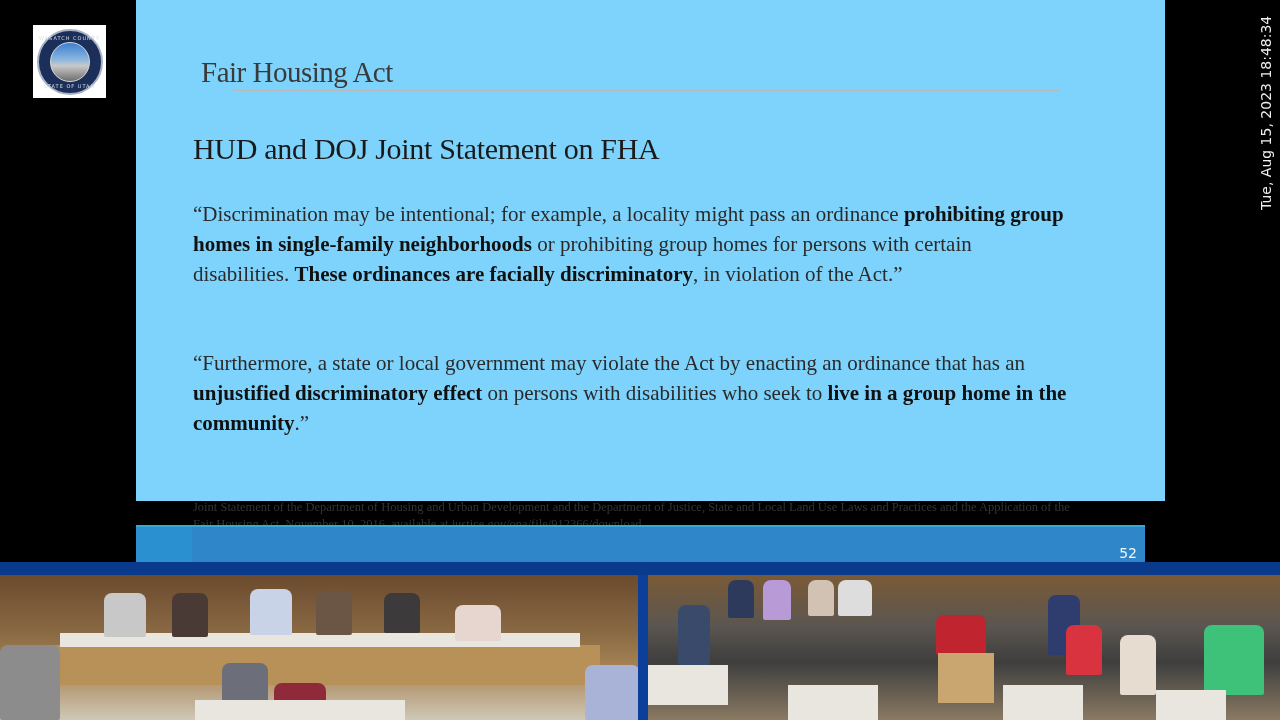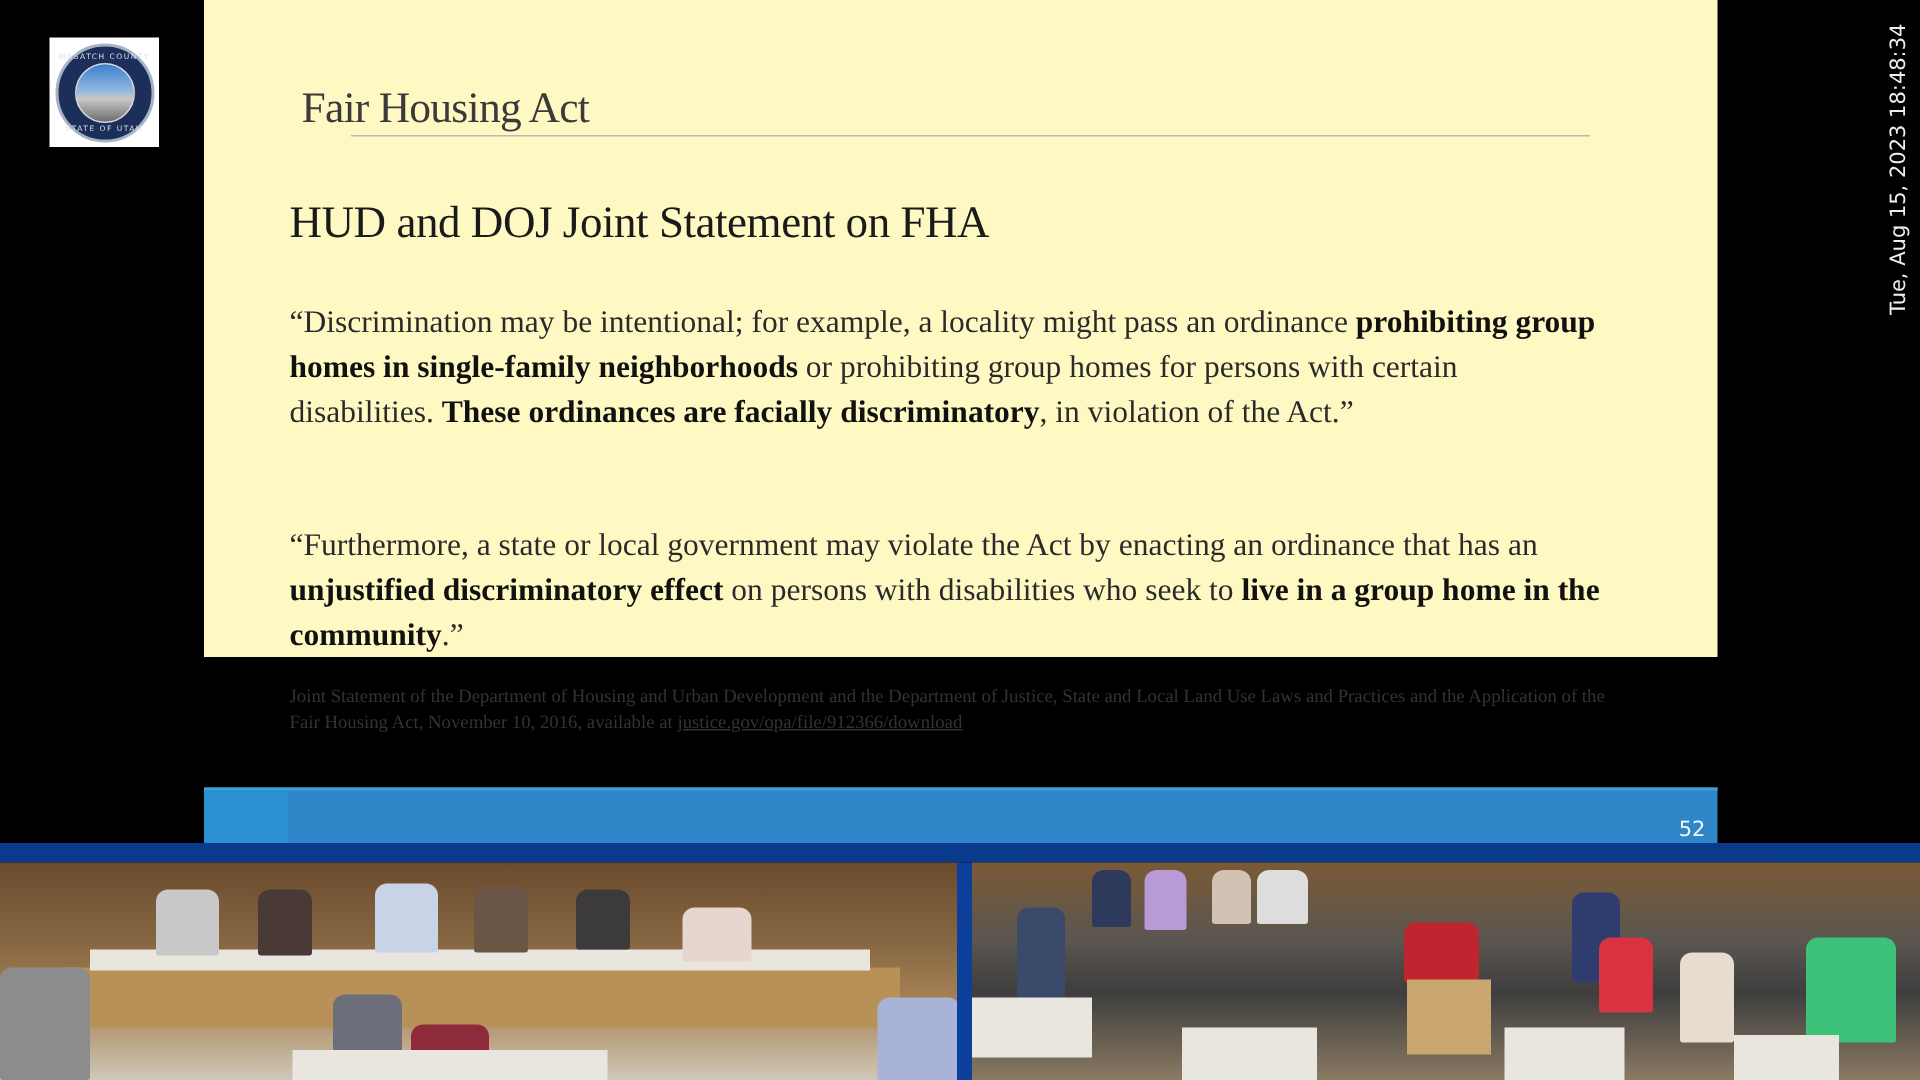--- a/index.html
+++ b/index.html
@@ -4,29 +4,29 @@
 <style>
   html, body { margin:0; padding:0; }
   body { width:1280px; height:720px; background:#000; position:relative; overflow:hidden; font-family:"Liberation Serif", serif; }
   .logo { position:absolute; left:33px; top:25px; width:73px; height:73px; background:#fff; display:flex; align-items:center; justify-content:center; }
   .seal { width:62px; height:62px; border-radius:50%; background:#1b2f5a; border:2px solid #a7b3c4; position:relative; display:flex; align-items:center; justify-content:center; }
   .seal-inner { width:38px; height:38px; border-radius:50%; background:linear-gradient(#3c7fd0 0%, #8fb8e0 45%, #c9c9c9 60%, #6e6e6e 100%); border:1px solid #d9d9d9; }
   .seal-text { position:absolute; font-family:"DejaVu Sans", sans-serif; font-size:5px; color:#d9dfe8; letter-spacing:1px; }
   .seal-top { top:4px; left:0; right:0; text-align:center; }
   .seal-bot { bottom:4px; left:0; right:0; text-align:center; }
   .timestamp { position:absolute; left:1258px; top:210px; transform:rotate(-90deg); transform-origin:left top; color:#eee; font-family:"DejaVu Sans", sans-serif; font-size:14px; white-space:nowrap; width:200px; }
-  .slide { position:absolute; left:136px; top:0; width:1009px; height:438px; background:#fef9c3; }
+  .slide { position:absolute; left:136px; top:0; width:1009px; height:501px; background:#7dd3fc;padding-left:20px; }
   .slide-head { position:absolute; left:65px; top:56px; font-size:29px; color:#3a3a3a; letter-spacing:-0.5px; }
   .head-rule { position:absolute; left:98px; top:90px; width:826px; height:1px; background:#b8b8b8; }
   .slide-title { position:absolute; left:57px; top:132px; font-size:30px; color:#1a1a1a; letter-spacing:-0.3px; }
   .quote { position:absolute; left:57px; width:880px; font-size:21px; line-height:30px; color:#2a2a2a; }
   .quote b { color:#111; }
   .q1 { top:199px; }
   .q2 { top:348px; }
-  .citation { position:absolute; left:57px; top:456px; width:880px; font-size:12.5px; line-height:17px; color:#333; }
+  .citation { position:absolute; left:57px; top:499px; width:880px; font-size:12.5px; line-height:17px; color:#333; }
   .citation a { color:#333; text-decoration:underline; }
   .slide-footer { position:absolute; left:0; top:525px; width:1009px; height:37px; background:#2f86c8; border-top:2px solid #35a8d8; }
   .footer-tab { position:absolute; left:0; top:0; width:56px; height:37px; background:#2b90cf; }
   .page-num { position:absolute; right:8px; top:18px; color:#f2f6fb; font-family:"DejaVu Sans", sans-serif; font-size:14px; }
   .band { position:absolute; left:0; top:562px; width:1280px; height:13px; background:#0a3a8c; }
   .video { position:absolute; top:575px; height:145px; overflow:hidden; }
   .video-left { left:0; width:640px; background:linear-gradient(180deg,#6b4a2e 0%, #8a6a44 40%, #a88455 65%, #cfc8b8 100%); }
   .video-right { left:648px; width:632px; background:linear-gradient(180deg,#7a5a36 0%, #5b5650 35%, #3e3e3e 60%, #8a7a62 100%); }
   .divider { position:absolute; left:638px; top:575px; width:10px; height:145px; background:#0b3f9a; }
   .person { position:absolute; border-radius:8px 8px 2px 2px; }

